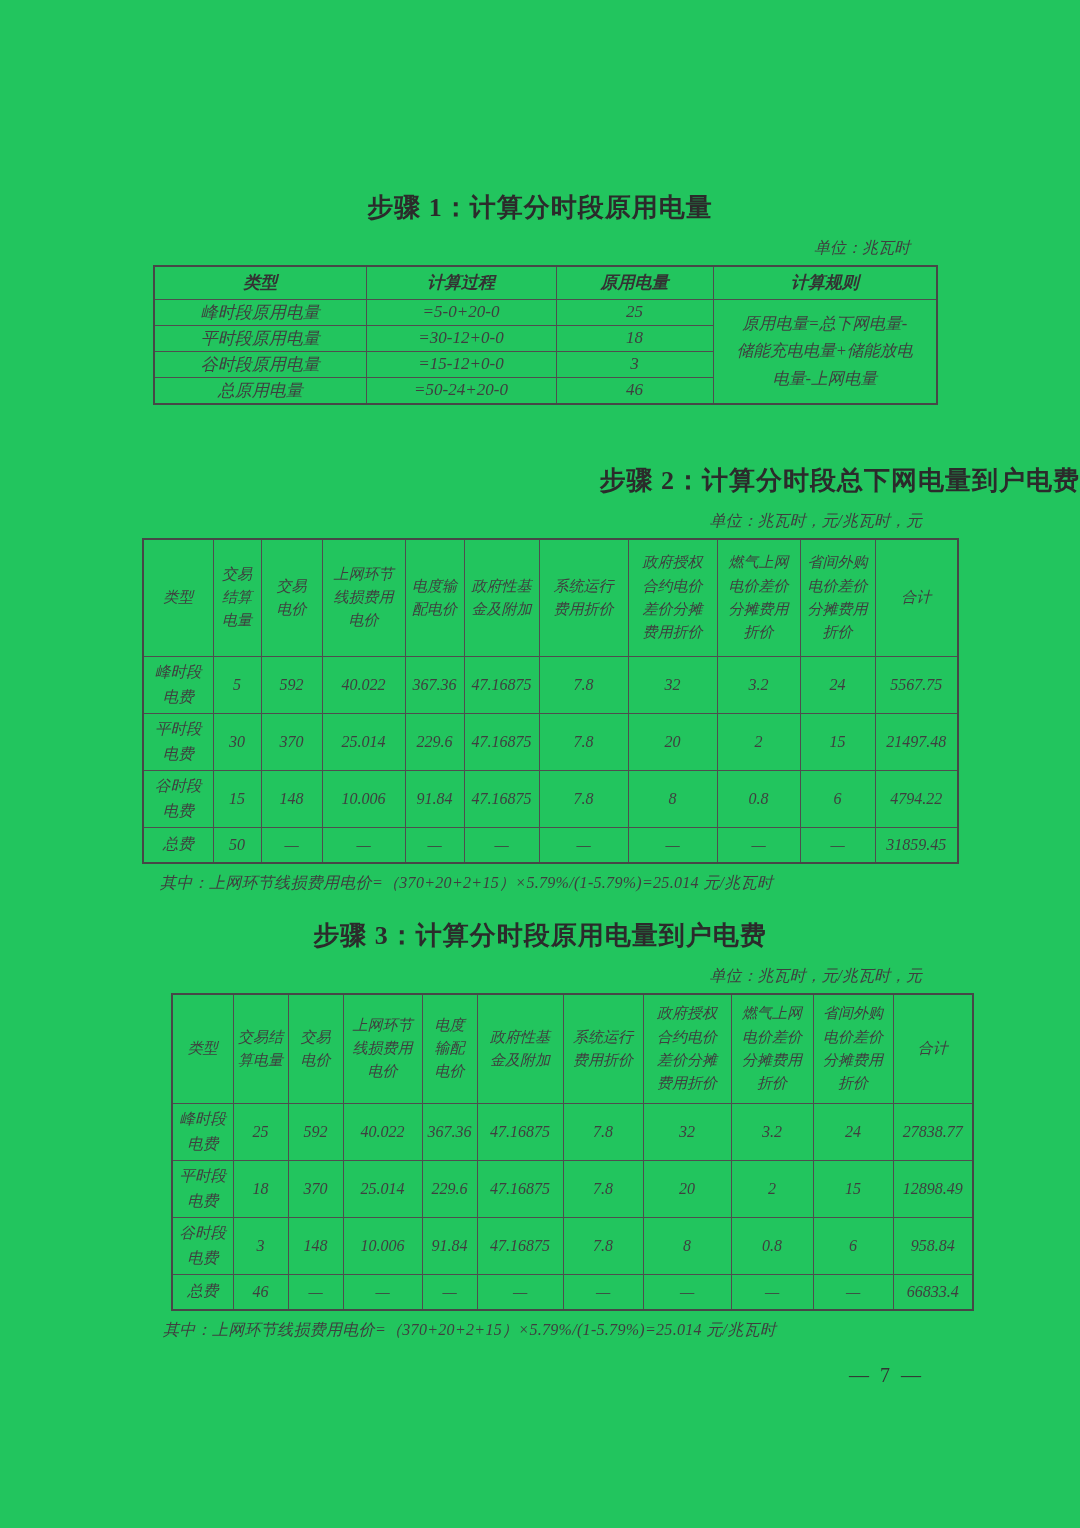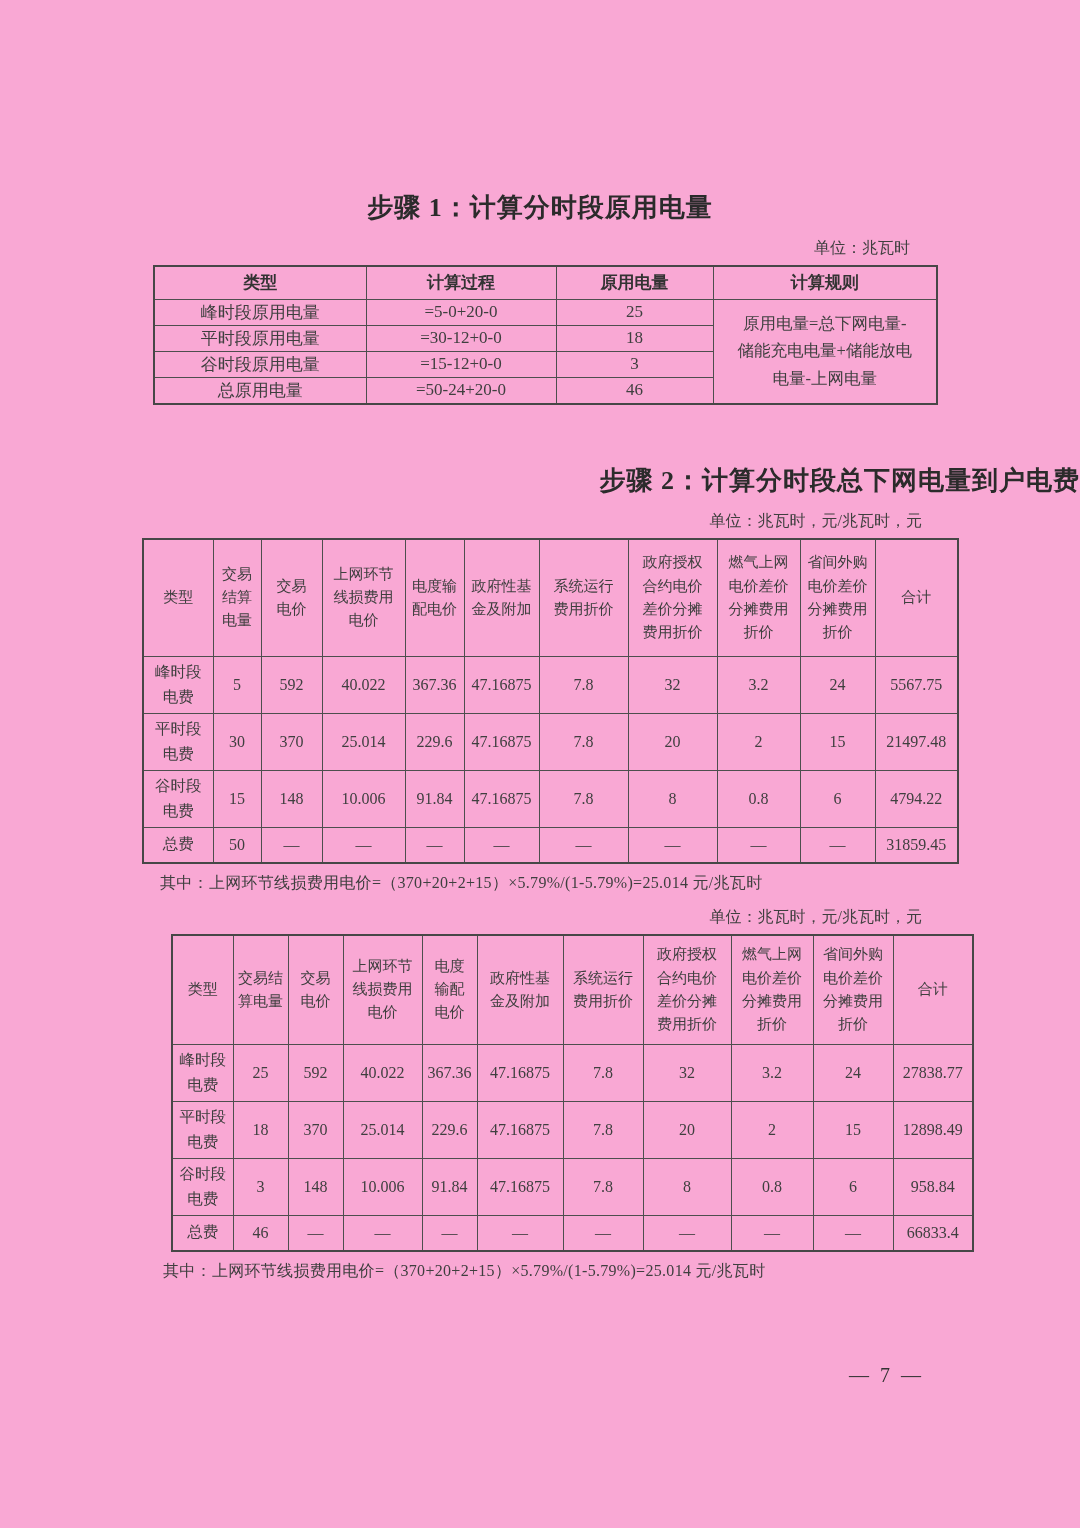--- a/index.html
+++ b/index.html
@@ -1,29 +1,29 @@
 <!DOCTYPE html>
 <html><head>
 <meta charset="utf-8">
 <style>
   * { margin:0; padding:0; box-sizing:border-box; }
   html,body { background:#e8e8e8; }
   .page {
     width:1080px; height:1528px; margin:0 auto; position:relative;
-    background:#f9a8d4; color:#3f3f3f; overflow:hidden;
+    background:#22c55e; color:#3f3f3f; overflow:hidden;
     font-family:"Liberation Serif","DejaVu Serif",serif;
   }
   .title {
     text-align:center; font-size:26px; font-weight:700; color:#2b2b2b;
     letter-spacing:1px;
   }
   .title1 { margin-top:190px; }
   .title2 { margin-top:58px;text-align:right; }
   .title3 { margin-top:24px; }
-  .wrap { position:relative; }
+  .wrap { position:relative;font-style:italic; }
   .w1 { width:783px; margin-left:153px; }
   .w2 { width:815px; margin-left:142px; }
   .w3 { width:801px; margin-left:171px; }
   .unit {
     text-align:right; font-size:16px; color:#3f3f3f;
     margin:13px 0 6px 0;
   }
   .u1 { padding-right:26px; }
   .u2 { padding-right:35px; }
   .u3 { padding-right:50px; }
@@ -210,20 +210,21 @@
           <td>—</td>
           <td>—</td>
           <td>—</td>
           <td>31859.45</td>
         </tr>
       </tbody>
     </table>
     <div class="note n2">其中：上网环节线损费用电价=（370+20+2+15）×5.79%/(1-5.79%)=25.014 元/兆瓦时</div>
   </div>
 
+  <div class="title title3">步骤 3：计算分时段原用电量到户电费</div>
   <div class="wrap w3">
     <div class="unit u3">单位：兆瓦时，元/兆瓦时，元</div>
     <table class="tbl t23 t3">
       <colgroup>
           <col style="width:61px">
           <col style="width:55px">
           <col style="width:55px">
           <col style="width:79px">
           <col style="width:55px">
           <col style="width:86px">

